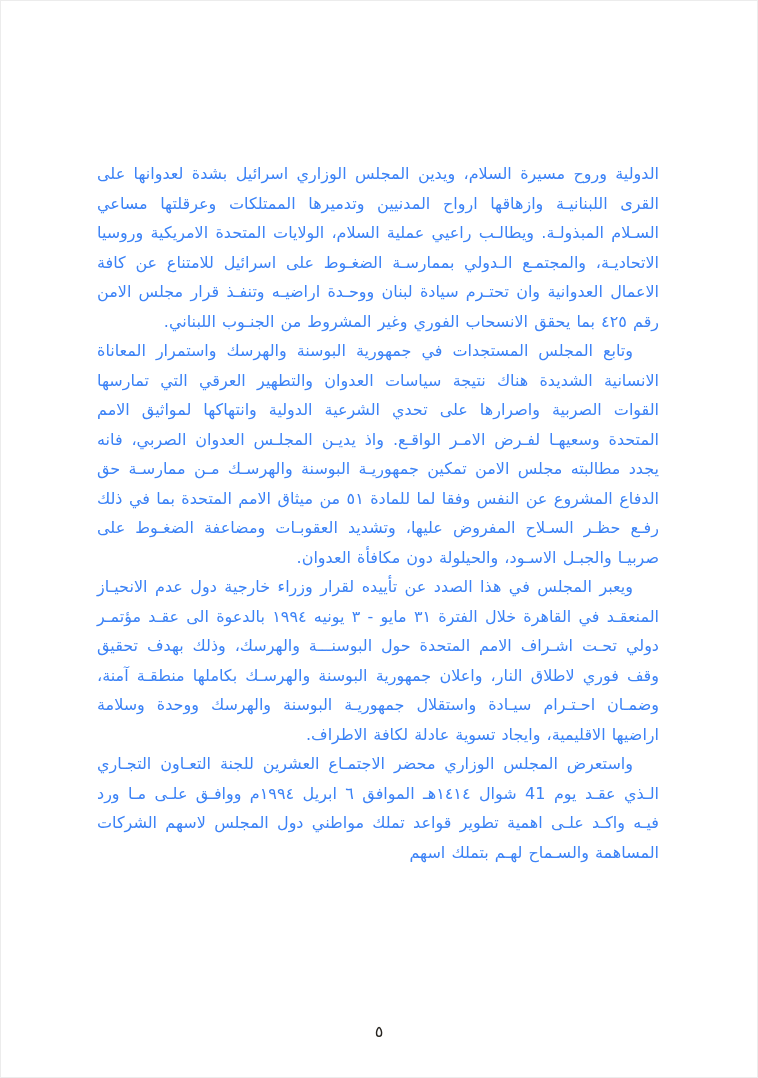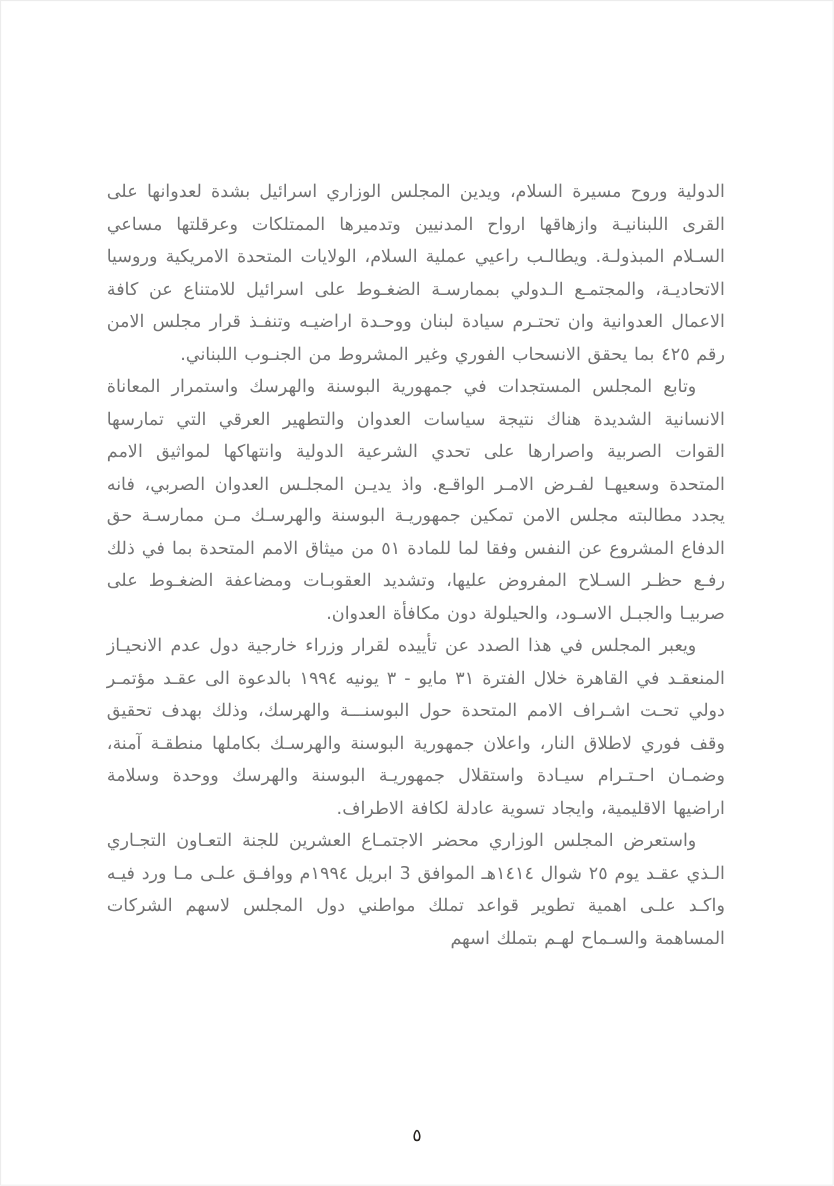--- a/index.html
+++ b/index.html
@@ -21,21 +21,21 @@
   .text-block {
     position: absolute;
     top: 158px;
     right: 98px;
     left: 96px;
     direction: rtl;
     text-align: justify;
     text-justify: inter-word;
     font-size: 16px;
     line-height: 29.5px;
-    color: #737373;
+    color: #3b82f6;
     letter-spacing: 0.1px;
     word-spacing: 1px;
   }
   .text-block p {
     margin: 0;
     padding: 0;
   }
   .text-block p.indent {
     text-indent: 26px;
   }
@@ -51,16 +51,16 @@
   }
 </style>
 </head>
 <body>
 
 <div class="page">
   <div class="text-block">
     <p>الدولية وروح مسيرة السلام، ويدين المجلس الوزاري اسرائيل بشدة لعدوانها على القرى اللبنانيـة وازهاقها ارواح المدنيين وتدميرها الممتلكات وعرقلتها مساعي السـلام المبذولـة. ويطالـب راعيي عملية السلام، الولايات المتحدة الامريكية وروسيا الاتحاديـة، والمجتمـع الـدولي بممارسـة الضغـوط على اسرائيل للامتناع عن كافة الاعمال العدوانية وان تحتـرم سيادة لبنان ووحـدة اراضيـه وتنفـذ قرار مجلس الامن رقم ٤٢٥ بما يحقق الانسحاب الفوري وغير المشروط من الجنـوب اللبناني.</p>
     <p class="indent">وتابع المجلس المستجدات في جمهورية البوسنة والهرسك واستمرار المعاناة الانسانية الشديدة هناك نتيجة سياسات العدوان والتطهير العرقي التي تمارسها القوات الصربية واصرارها على تحدي الشرعية الدولية وانتهاكها لمواثيق الامم المتحدة وسعيهـا لفـرض الامـر الواقـع. واذ يديـن المجلـس العدوان الصربي، فانه يجدد مطالبته مجلس الامن تمكين جمهوريـة البوسنة والهرسـك مـن ممارسـة حق الدفاع المشروع عن النفس وفقا لما للمادة ٥١ من ميثاق الامم المتحدة بما في ذلك رفـع حظـر السـلاح المفروض عليها، وتشديد العقوبـات ومضاعفة الضغـوط على صربيـا والجبـل الاسـود، والحيلولة دون مكافأة العدوان.</p>
     <p class="indent">ويعبر المجلس في هذا الصدد عن تأييده لقرار وزراء خارجية دول عدم الانحيـاز المنعقـد في القاهرة خلال الفترة ٣١ مايو - ٣ يونيه ١٩٩٤ بالدعوة الى عقـد مؤتمـر دولي تحـت اشـراف الامم المتحدة حول البوسنـــة والهرسك، وذلك بهدف تحقيق وقف فوري لاطلاق النار، واعلان جمهورية البوسنة والهرسـك بكاملها منطقـة آمنة، وضمـان احـتـرام سيـادة واستقلال جمهوريـة البوسنة والهرسك ووحدة وسلامة اراضيها الاقليمية، وايجاد تسوية عادلة لكافة الاطراف.</p>
-    <p class="indent">واستعرض المجلس الوزاري محضر الاجتمـاع العشرين للجنة التعـاون التجـاري الـذي عقـد يوم ٢٥ شوال ١٤١٤هـ الموافق 3 ابريل ١٩٩٤م ووافـق علـى مـا ورد فيـه واكـد علـى اهمية تطوير قواعد تملك مواطني دول المجلس لاسهم الشركات المساهمة والسـماح لهـم بتملك اسهم</p>
+    <p class="indent">واستعرض المجلس الوزاري محضر الاجتمـاع العشرين للجنة التعـاون التجـاري الـذي عقـد يوم 41 شوال ١٤١٤هـ الموافق ٦ ابريل ١٩٩٤م ووافـق علـى مـا ورد فيـه واكـد علـى اهمية تطوير قواعد تملك مواطني دول المجلس لاسهم الشركات المساهمة والسـماح لهـم بتملك اسهم</p>
   </div>
   <div class="page-number">٥</div>
 </div>
 
 </body></html>

